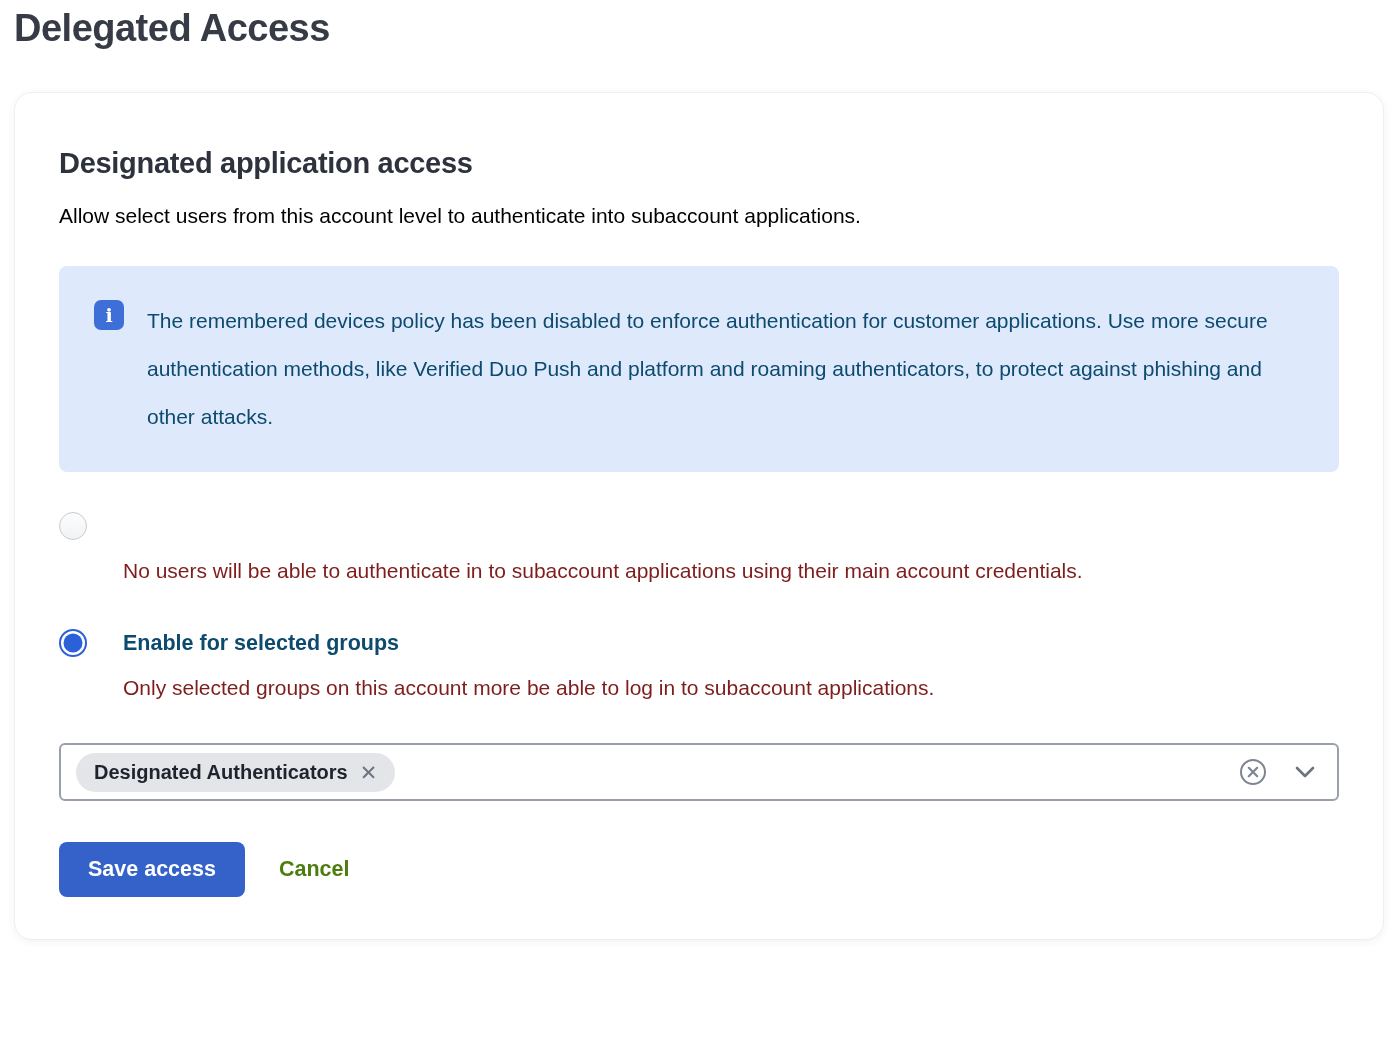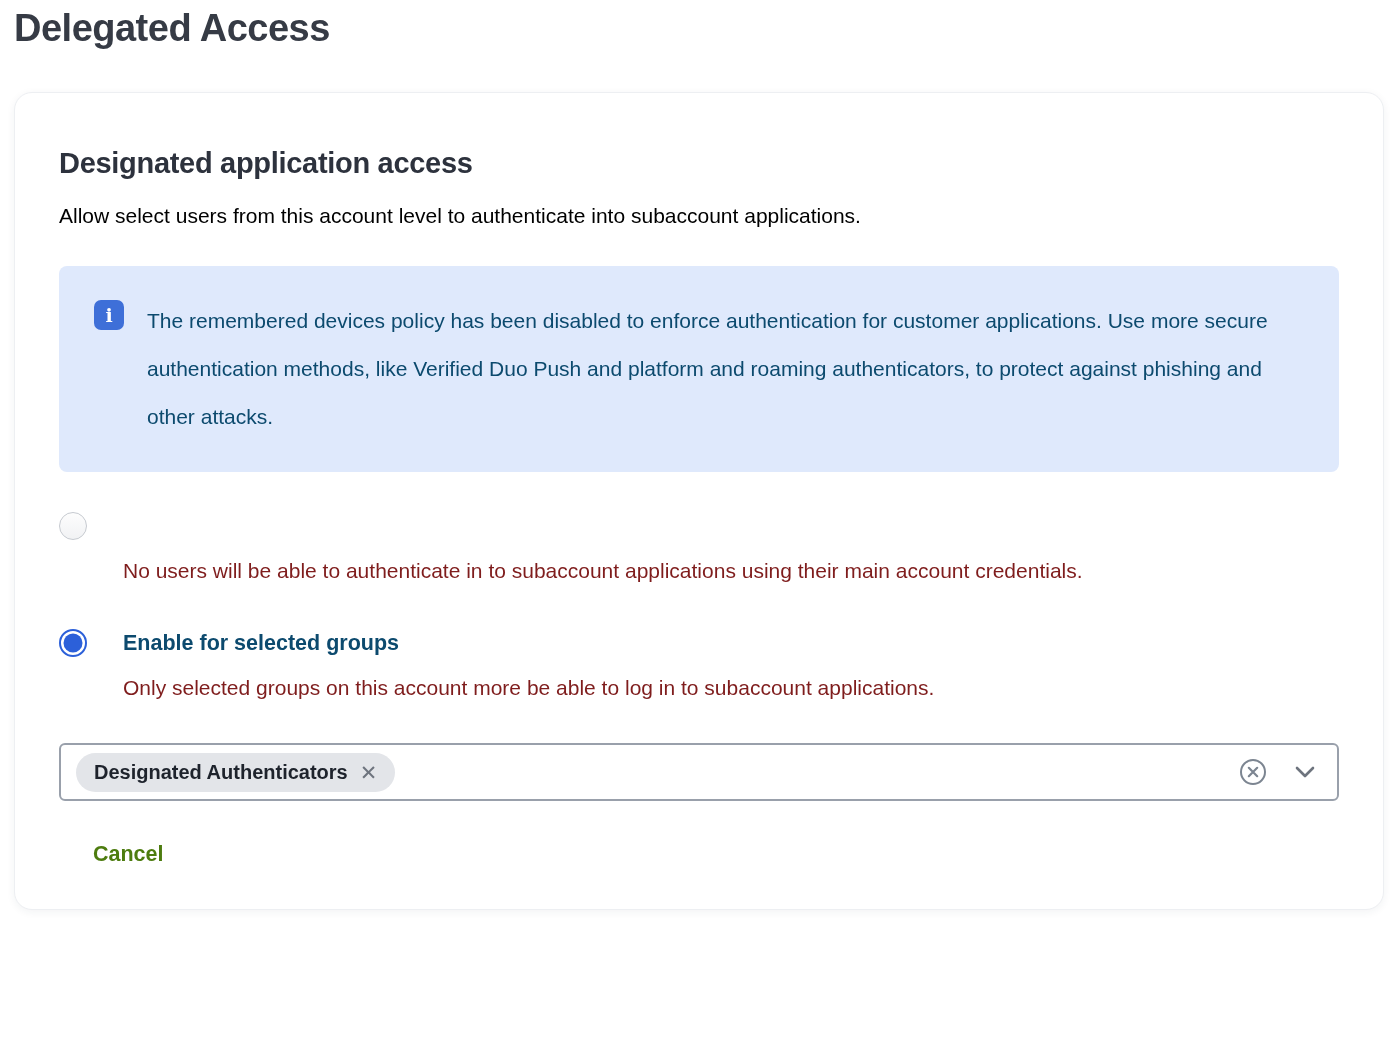--- a/index.html
+++ b/index.html
@@ -238,17 +238,18 @@
         </button>
         <button class="icon-btn" aria-label="open dropdown">
           <svg width="24" height="16" viewBox="0 0 24 16" fill="none">
             <path d="M4 4 L12 12 L20 4" stroke="#6e747e" stroke-width="2.6" stroke-linecap="round" stroke-linejoin="round"></path>
           </svg>
         </button>
       </span>
     </div>
 
     <div class="actions">
+      <button class="save-btn">Save access</button>
       <a class="cancel-link">Cancel</a>
     </div>
 
   </div>
 </div>
 
 </body></html>

